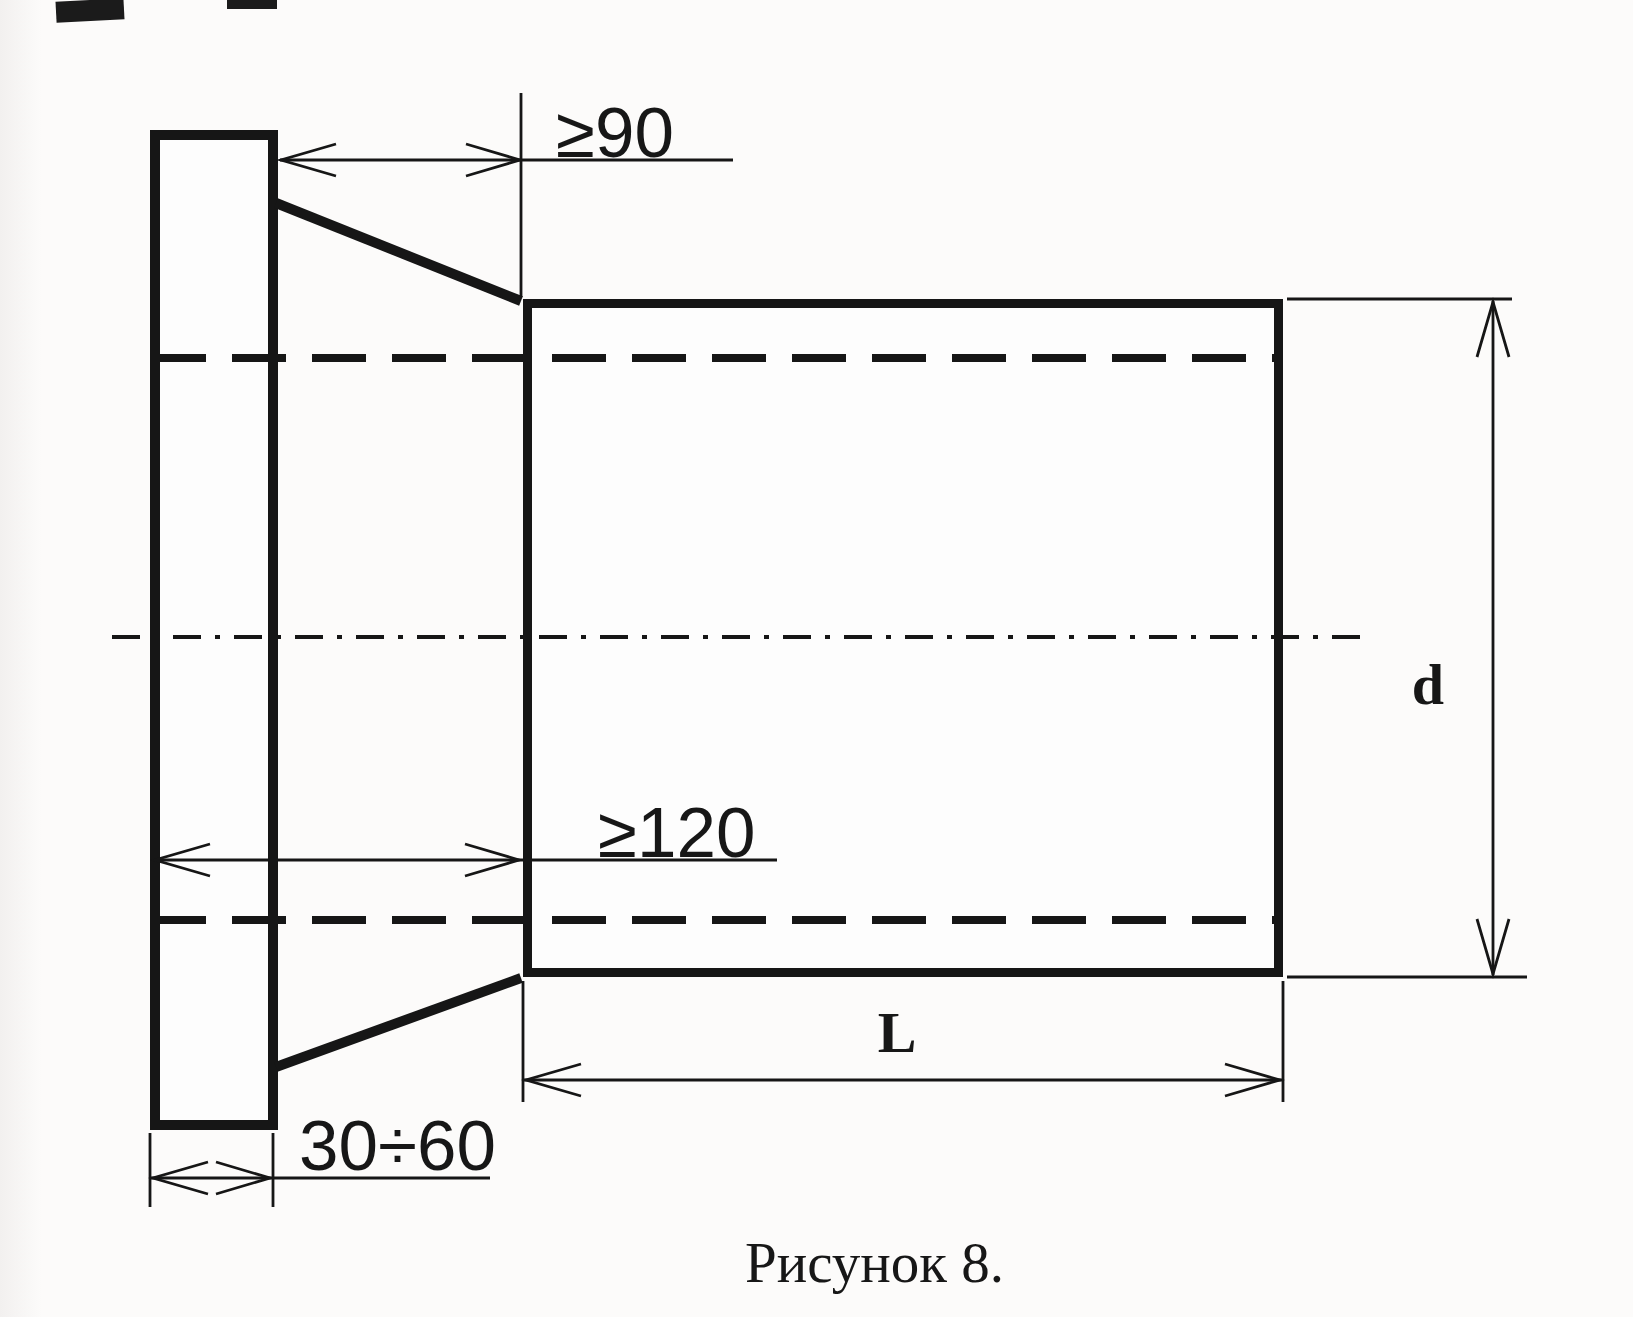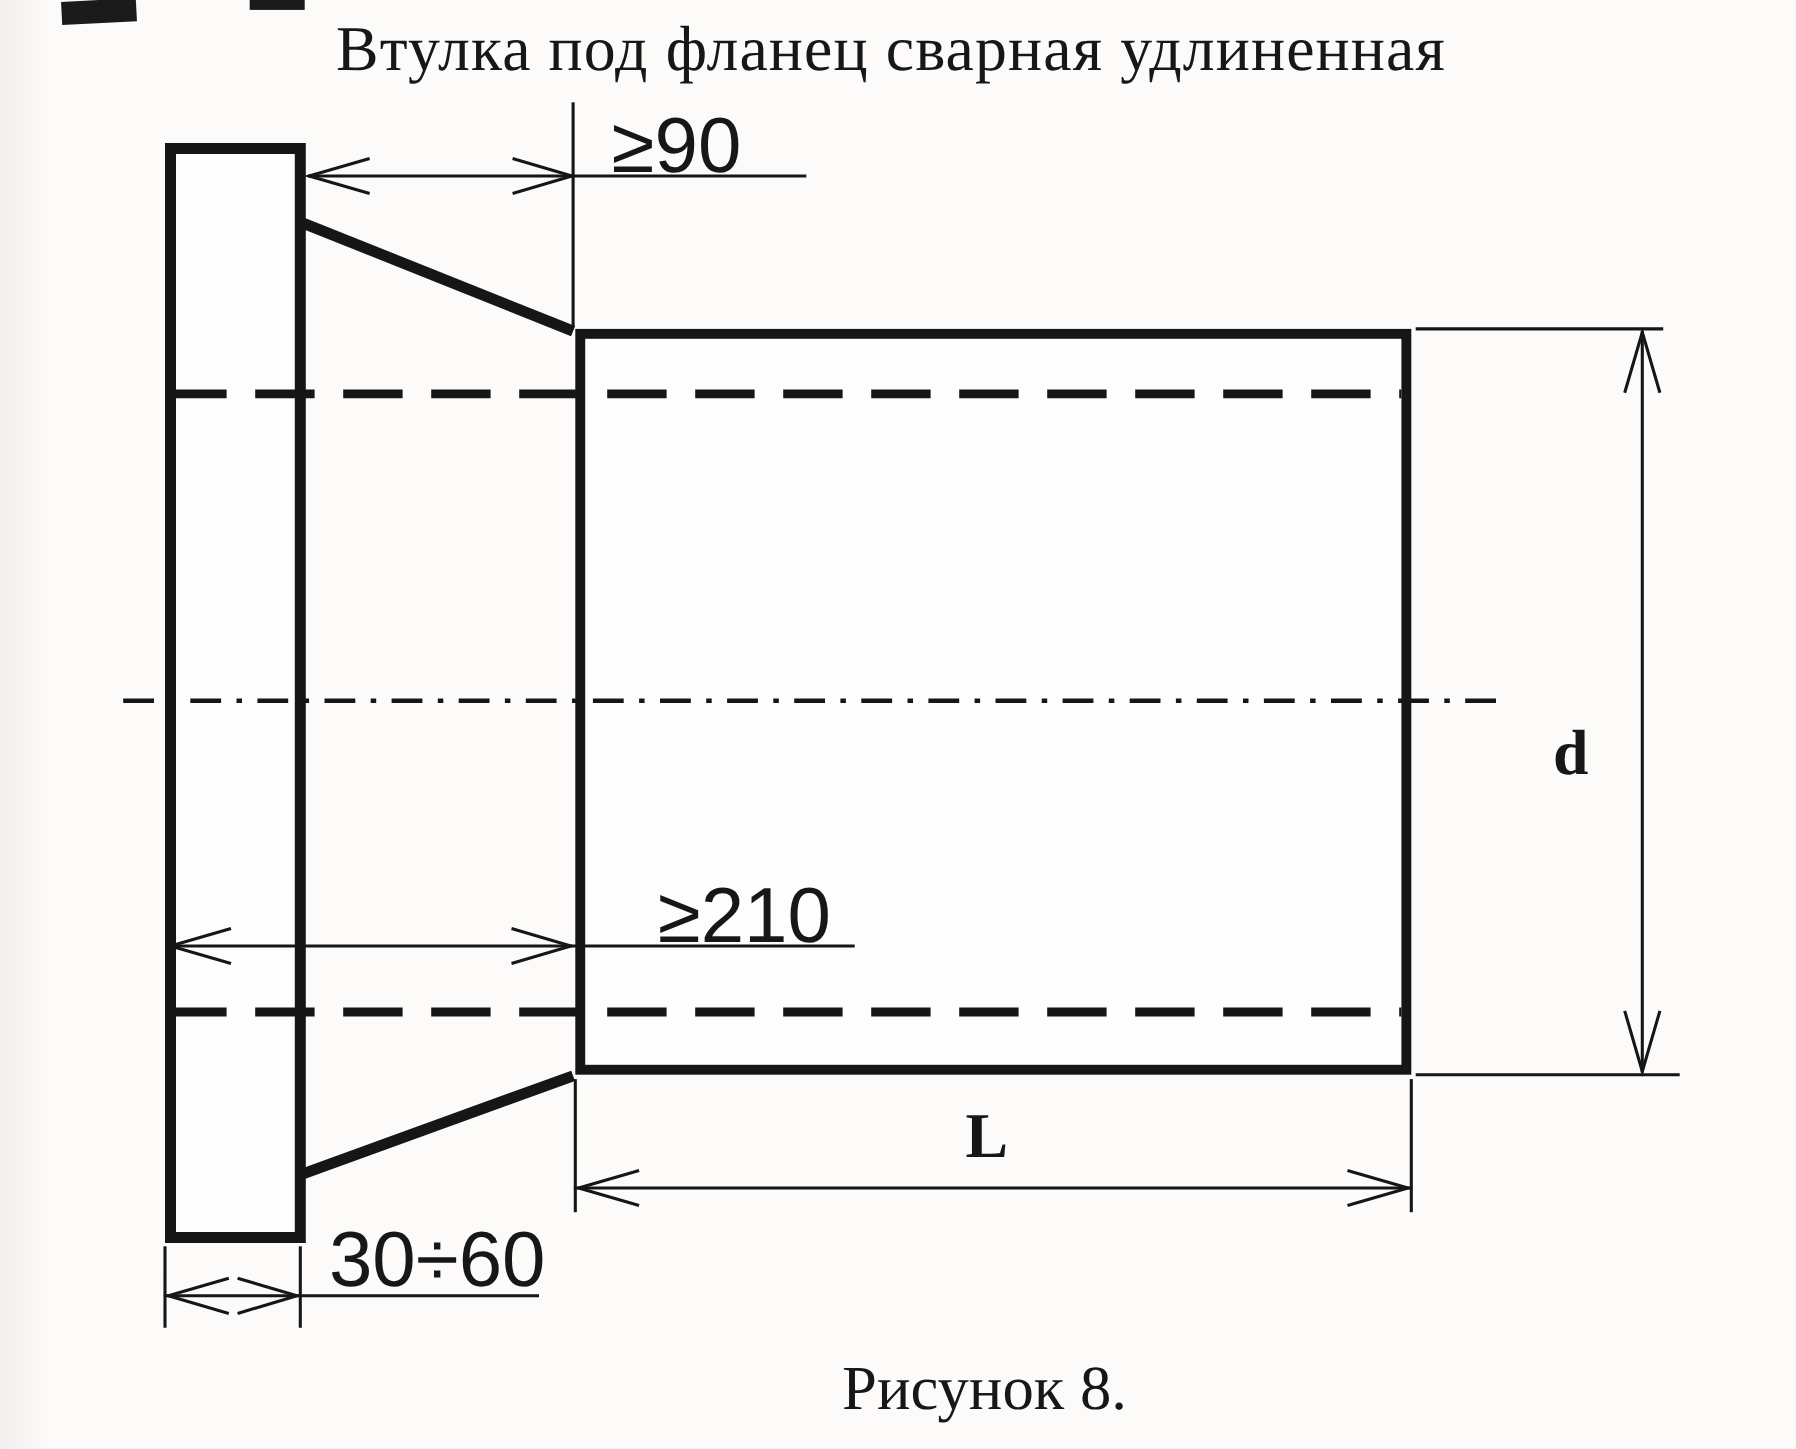--- a/index.html
+++ b/index.html
@@ -26,21 +26,20 @@
   }
   .title{
     left:170px;top:16px;width:1280px;
     text-align:center;
     font-size:58px;
     letter-spacing:1px;
     font-family:"Liberation Serif","DejaVu Serif",serif;
   }
   .caption{
     left:745px;top:1234px;width:300px;
-    text-align:center;
     font-size:57px;
     font-family:"Liberation Serif","DejaVu Serif",serif;
   }
   .dim-sans{
     font-family:Liberation Sans, sans-serif;
     font-size:71px;
   }
   .dim-serif{
     font-family:"Liberation Serif","DejaVu Serif",serif;
     font-size:62px;
@@ -55,21 +54,20 @@
   .artifact.a2{left:227px;top:0;width:50px;height:9px;}
 </style>
 </head>
 <body>
 
 <div class="page">
 
   <div class="artifact a1"></div>
   <div class="artifact a2"></div>
 
-  <div class="label title">Втулка под фланец сварная удлиненная</div>
 
   <svg class="drawing-svg" viewBox="0 0 1633 1317">
     <g stroke="#161616" fill="none" stroke-linecap="butt">
 
       <rect x="155" y="135" width="118" height="990" fill="#fdfdfd" stroke-width="10"></rect>
 
       <rect x="527.5" y="303.5" width="751" height="669" fill="#fdfdfd" stroke-width="9"></rect>
 
       <line x1="276" y1="203" x2="521" y2="301" stroke-width="10"></line>
       <line x1="276" y1="1067" x2="521" y2="978" stroke-width="10"></line>
@@ -114,21 +112,21 @@
         <line x1="1493" y1="301" x2="1493" y2="975"></line>
         <polyline points="1477,357 1493,302 1509,357"></polyline>
         <polyline points="1477,919 1493,974 1509,919"></polyline>
       </g>
 
     </g>
   </svg>
 
   <div class="label dim-sans dim-90">≥90</div>
 
-  <div class="label dim-sans dim-120">≥210</div>
+  <div class="label dim-sans dim-120">≥120</div>
 
   <div class="label dim-sans dim-3060">30÷60</div>
 
   <div class="label dim-serif dim-L">L</div>
 
   <div class="label dim-serif dim-d">d</div>
 
   <div class="label caption">Рисунок 8.</div>
 
 </div>

